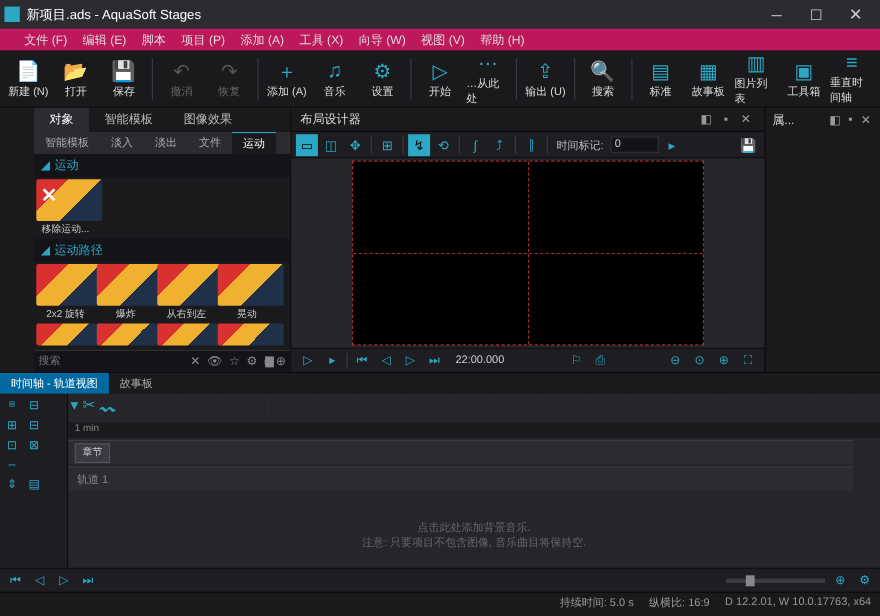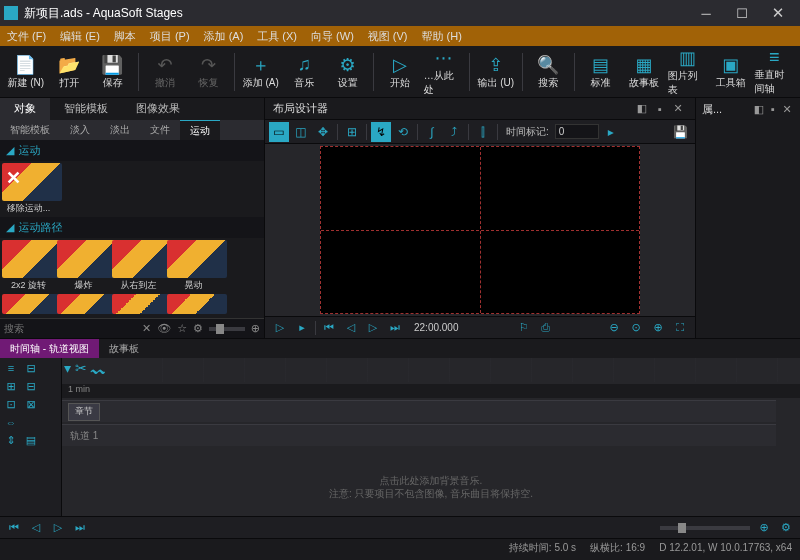--- a/index.html
+++ b/index.html
@@ -2,31 +2,31 @@
 <html><head>
 <meta charset="utf-8">
 <style>
   * { box-sizing: border-box; margin: 0; padding: 0; font-family: 'Microsoft YaHei', sans-serif; }
   body { background: #1a1a1d; color: #ccc; width: 800px; height: 560px; overflow: hidden; font-size: 11px; }
   .titlebar { height: 26px; background: #2b2b30; display: flex; align-items: center; padding: 0 4px; }
   .titlebar .appicon { width: 14px; height: 14px; background: #2aa8c4; margin-right: 6px; }
   .titlebar .title { flex: 1; color: #fff; font-size: 12px; }
   .titlebar .winbtn { width: 36px; height: 26px; display: flex; align-items: center; justify-content: center; color: #ccc; font-size: 13px; }
   .titlebar .winbtn:last-child { font-size: 15px; }
-  .menubar { height: 20px; display: flex; align-items: center; padding: 0 1px; gap: 2px; background: #a16207; }
+  .menubar { height: 20px; display: flex; align-items: center; padding: 0 16px; gap: 2px; background: #be185d; }
   .menubar .menu { padding: 2px 6px; font-size: 11px; color: #ddd; }
   .toolbar { height: 52px; display: flex; align-items: center; padding: 2px 6px; gap: 4px; border-bottom: 1px solid #0a0a0c; background: #1a1a1d; }
   .tbtn { display: flex; flex-direction: column; align-items: center; justify-content: center; width: 44px; height: 46px; color: #2aa8c4; }
   .tbtn .ico { font-size: 18px; height: 22px; display: flex; align-items: center; justify-content: center; }
   .tbtn .lbl { font-size: 10px; color: #ddd; }
   .tbtn.dim { color: #555; }
   .tbtn.dim .lbl { color: #666; }
   .sep { width: 1px; height: 38px; background: #3a3a40; margin: 0 2px; }
   .main { display: flex; height: 240px; }
-  .leftpanel { width: 265px; background: #1a1a1d; display: flex; flex-direction: column; border-right: 1px solid #0a0a0c; }
+  .leftpanel { width: 265px; background: #1a1a1d; display: flex; flex-direction: column; border-right: 1px solid #0a0a0c; padding-left: 31px; }
   .tabs1 { display: flex; height: 22px; }
   .tab { padding: 3px 14px; font-size: 11px; color: #bbb; }
   .tab.active { background: #2b2b30; color: #fff; }
   .tabs2 { display: flex; height: 20px; background: #2b2b30; }
   .tab2 { padding: 3px 10px; font-size: 10px; color: #aaa; }
   .tab2.active { background: #1a1a1d; color: #fff; border-top: 1px solid #2aa8c4; }
   .collhdr { background: #141418; padding: 3px 6px; color: #2aa8c4; font-size: 11px; display: flex; align-items: center; gap: 4px; }
   .thumbs { display: flex; flex-wrap: wrap; gap: 2px; padding: 2px; overflow: hidden; }
   .thumb { width: 53px; }
   .thumb .img { width: 60px; height: 38px; background: linear-gradient(135deg,#d93030 30%,#f0b030 30%,#f0b030 60%,#203048 60%); border-radius: 2px; position: relative; }
@@ -52,21 +52,21 @@
   .playbar { height: 22px; display: flex; align-items: center; padding: 0 6px; gap: 4px; background: #1e1e22; border-top: 1px solid #0a0a0c; }
   .playbar .b { width: 18px; text-align: center; color: #2aa8c4; font-size: 11px; }
   .playbar .tc { color: #ccc; font-size: 10px; margin: 0 6px; }
   .playbar .spacer { flex: 1; }
   .proppanel { width: 105px; background: #1a1a1d; border-left: 1px solid #0a0a0c; }
   .proppanel .hdr { height: 22px; display: flex; align-items: center; padding: 0 6px; color: #ddd; font-size: 11px; }
   .proppanel .hdr .t { flex: 1; }
   .proppanel .hdr .b { width: 14px; text-align: center; color: #999; }
   .tl-tabs { height: 20px; display: flex; align-items: center; background: #1a1a1d; border-top: 1px solid #0a0a0c; }
   .tl-tab { padding: 3px 10px; font-size: 10px; color: #aaa; }
-  .tl-tab.active { background: #701a75; color: #fff; }
+  .tl-tab.active { background: #0369a1; color: #fff; }
   .timeline { height: 158px; display: flex; background: #1e1e22; position: relative; }
   .tl-left { width: 62px; background: #1e1e22; border-right: 1px solid #0a0a0c; display: flex; flex-direction: column; gap: 2px; padding: 2px; }
   .tl-left .b { width: 18px; height: 16px; color: #2aa8c4; font-size: 11px; display: flex; align-items: center; justify-content: center; }
   .tl-left .row { display: flex; gap: 2px; }
   .tl-body { flex: 1; position: relative; background: #26262a; overflow: hidden; }
   .tl-tools { position: absolute; top: 2px; left: 2px; display: flex; gap: 4px; }
   .tl-tools .b { color: #2aa8c4; font-size: 14px; }
   .tl-ruler { position: absolute; top: 26px; left: 0; right: 0; height: 14px; background: #1a1a1d; color: #888; font-size: 9px; padding-left: 6px; }
   .tl-track { position: absolute; left: 0; right: 24px; height: 22px; background: #2b2b30; border-top: 1px solid #3a3a40; display: flex; align-items: center; }
   .tl-track .clip { background: #3a3a44; height: 18px; margin-left: 6px; padding: 1px 6px; font-size: 9px; color: #ccc; border: 1px solid #555; }

